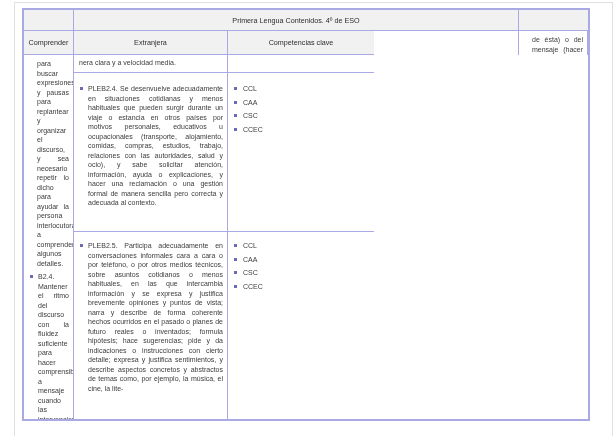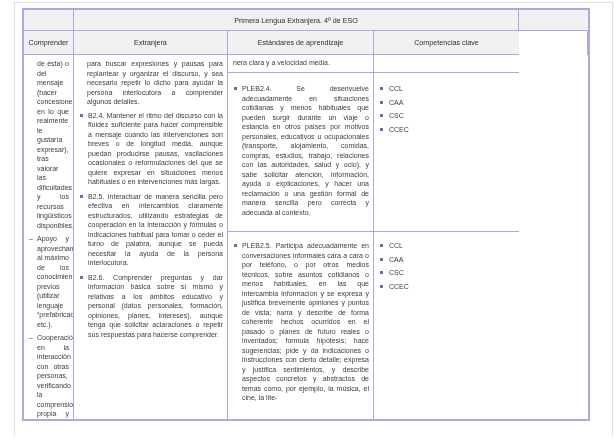--- a/index.html
+++ b/index.html
@@ -62,26 +62,25 @@
 </head>
 <body>
 
 <div class="page-line pl-top"></div>
 <div class="page-line pl-left"></div>
 <div class="page-line pl-right"></div>
 
 <div class="tbl">
 
   <div class="hdr"></div>
-  <div class="hdr title-cell">Primera Lengua Extranjera. 4º de ESO</div>
+  <div class="hdr title-cell">Primera Lengua Contenidos. 4º de ESO</div>
   <div class="hdr no-r"></div>
 
   <div class="hdr">Comprender</div>
   <div class="hdr">Extranjera</div>
-  <div class="hdr">Estándares de aprendizaje</div>
   <div class="hdr no-r">Competencias clave</div>
 
   <div class="bodycell"></div>
 
   <div class="bodycell">
     <div class="para cont">de ésta) o del mensaje (hacer concesiones en lo que realmente le gustaría expresar), tras valorar las dificultades y los recursos lingüísticos disponibles.</div>
     <div class="d1">Apoyo y aprovechamiento al máximo de los conocimientos previos (utilizar lenguaje “prefabricado”, etc.).</div>
     <div class="d1">Cooperación en la interacción con otras personas, verificando la comprensión propia y de las demás personas, y cooperando activamente en la realización de las tareas de comunicación.</div>
     <div class="d1">Compensación de las carencias lingüísticas mediante procedimientos lingüísticos y paralingüísticos.</div>
     <div class="d2">Lingüísticos:</div>

